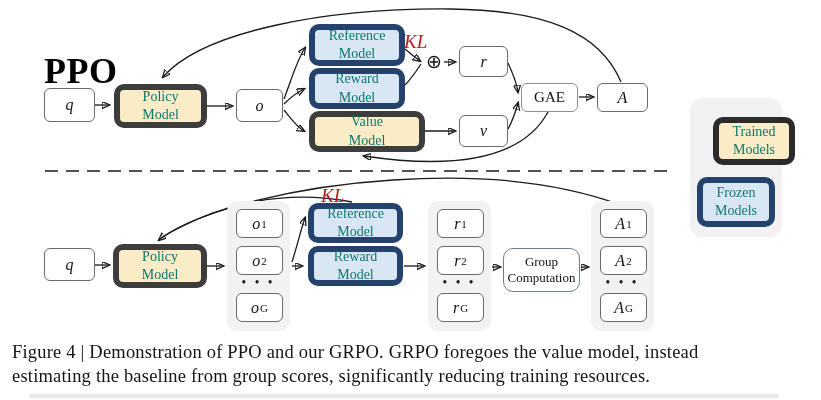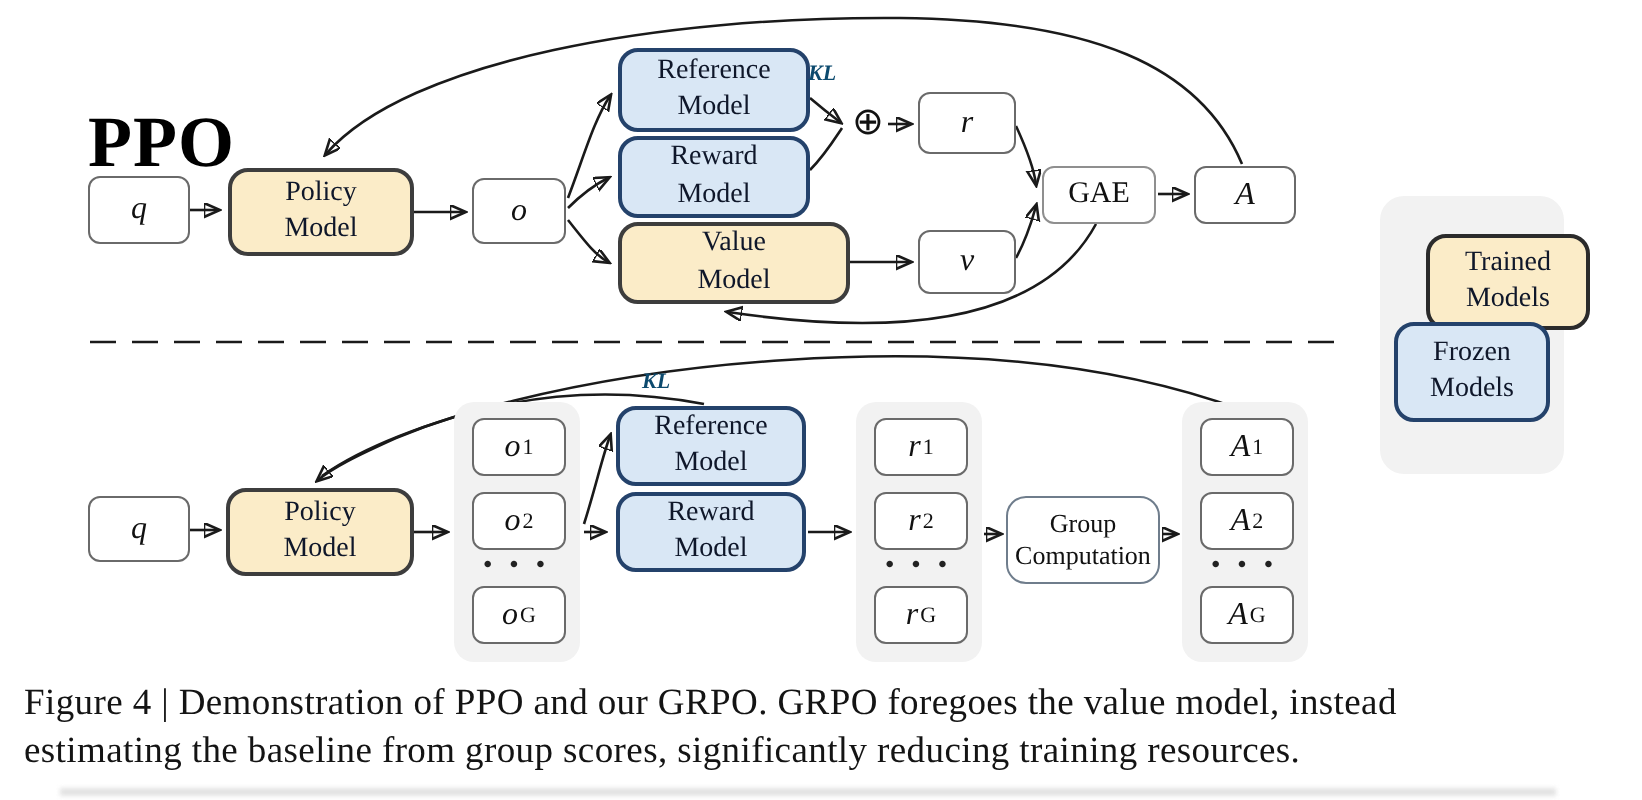--- a/index.html
+++ b/index.html
@@ -10,22 +10,22 @@
   .box {
     position:absolute; display:flex; align-items:center; justify-content:center;
     text-align:center; background:#fff; box-sizing:border-box;
   }
   .mathbox {
     border:1.4px solid #6a6a6a; border-radius:6px;
     font-style:italic; font-size:16px; color:#111;
   }
   .mathbox sub { font-size:11px; font-style:normal; margin-left:1px; }
   .modelbox {
-    border-radius:10px; border:2px solid #1d4ed8;
-    font-size:14px; line-height:1.3; color:#0f172a;
+    border-radius:10px; border:6px solid #1d4ed8;
+    font-size:14px; line-height:1.3; color:#0f766e;
     white-space:pre-line;
   }
   .trained { background:#fbecc8; border-color:#3d3d3d; }
   .frozen  { background:#d9e7f5; border-color:#24426b; }
   .plainwide {
     border:1.4px solid #8f8f8f; border-radius:6px; font-size:15px; color:#111;
   }
   .gcbox {
     border:1.4px solid #6f7d8c; border-radius:10px; font-size:13px;
     line-height:1.25; color:#111; white-space:pre-line;
@@ -33,21 +33,21 @@
   .groupbox { position:absolute; background:#f2f2f2; border-radius:10px; }
   .groupbox .box { left:9px; width:47px; height:29px; }
   .dots {
     position:absolute; left:0; width:100%; text-align:center;
     font-size:12px; font-weight:bold; letter-spacing:3px; color:#222;
   }
   .seclabel {
     position:absolute; font-weight:bold; font-size:36px; color:#000;
     letter-spacing:0.5px;
   }
-  .kl { position:absolute; font-style:italic; font-size:11px; color:#0c4a6e;font-weight:bold; }
+  .kl { position:absolute; font-style:italic; font-size:19px; color:#b91c1c; }
   .oplus { position:absolute; font-size:19px; color:#111; line-height:1; }
   .caption {
     position:absolute; left:12px; font-size:18.5px; color:#141414;
     letter-spacing:0.2px; white-space:nowrap;
   }
   .artifact {
     position:absolute; left:30px; top:394px; width:748px; height:4px;
     background:#dcdcdc; filter:blur(1px); opacity:0.8;
   }
   svg.arrows { position:absolute; left:0; top:0; pointer-events:none; }
@@ -173,21 +173,21 @@
     <div class="dots" style="top:74px;">• • •</div>
     <div class="box mathbox" style="top:92px;">
         <span>A</span>
         <sub>G</sub>
       </div>
   </div>
 
   <div class="groupbox" style="left:690px; top:98px; width:92px; height:139px; border-radius:12px;">
     <div class="box modelbox trained" style="left:23px; top:19px; width:82px; height:48px; border-color:#2b2b2b;">Trained
 Models</div>
-    <div class="box modelbox frozen" style="left:7px; top:63px; width:78px; height:50px;">Frozen
+    <div class="box modelbox frozen" style="left:7px; top:79px; width:78px; height:50px;">Frozen
 Models</div>
   </div>
 
   <div class="caption" style="top:342px;">Figure 4 | Demonstration of PPO and our GRPO. GRPO foregoes the value model, instead</div>
   <div class="caption" style="top:366px;">estimating the baseline from group scores, significantly reducing training resources.</div>
 
   <div class="artifact"></div>
 </div>
 
 </body></html>

